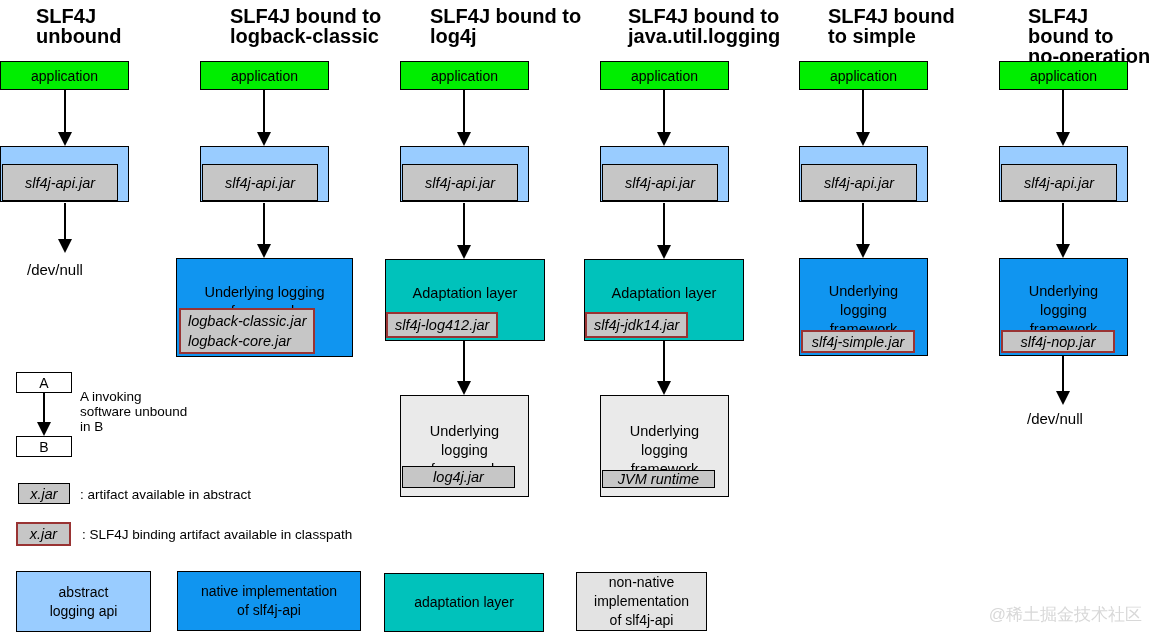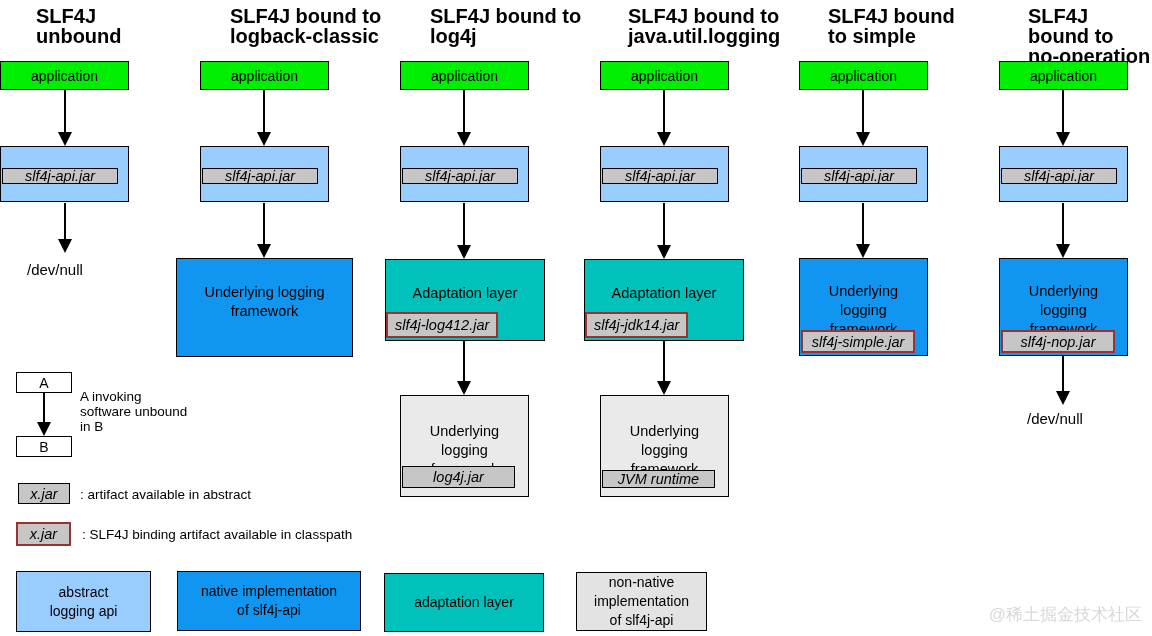--- a/index.html
+++ b/index.html
@@ -19,21 +19,21 @@
   .cbox { display:flex; align-items:center; justify-content:center; }
   .app  { background:var(--green); font-size:14px; }
   .api  { background:var(--light-blue); }
   .api-label { font-size:14.5px; padding-top:6px; }
   .jar {
     position:absolute; background:var(--jar-gray); border:1px solid #000;
     font-style:italic; font-size:14.5px; white-space:pre-line;
     display:flex; align-items:center; justify-content:center;
   }
   .binding { border:2px solid var(--binding-border); }
-  .api-jar { left:1px; bottom:17px; width:116px; height:16px; }
+  .api-jar { left:1px; bottom:0; width:116px; height:37px; }
   .fw    { background:var(--blue); }
   .adapt { background:var(--teal); }
   .under { background:var(--panel-gray); }
   .fw-label { font-size:14.5px; line-height:19px; padding-top:6px; white-space:pre-line; }
   .pt8 { padding-top:8px; }
   .jar-left { justify-content:flex-start; text-align:left; padding:1px 7px; line-height:20px; }
   .devnull { position:absolute; font-weight:normal; font-size:15px; }
   .arrow { position:absolute; width:14px; }
   .arrow::before {
     content:""; position:absolute; left:6px; top:0; bottom:12px; width:2px; background:#000;
@@ -67,20 +67,22 @@
 <div class="box cbox app" style="left:200px;top:61px;width:129px;height:29px">application</div>
 <div class="arrow" style="left:257px;top:90px;height:56px"></div>
 <div class="box api" style="left:200px;top:146px;width:129px;height:56px">
   <div class="api-label">SLF4J API</div>
   <div class="jar api-jar">slf4j-api.jar</div>
 </div>
 <div class="arrow" style="left:257px;top:203px;height:55px"></div>
 <div class="box fw" style="left:176px;top:258px;width:177px;height:99px">
   <div class="fw-label">Underlying logging
 framework</div>
+  <div class="jar binding jar-left" style="left:2px;bottom:2px">logback-classic.jar
+logback-core.jar</div>
 </div>
 
 <div class="title" style="left:402px;top:6px">SLF4J bound to
 log4j</div>
 <div class="box cbox app" style="left:400px;top:61px;width:129px;height:29px">application</div>
 <div class="arrow" style="left:457px;top:90px;height:56px"></div>
 <div class="box api" style="left:400px;top:146px;width:129px;height:56px">
   <div class="api-label">SLF4J API</div>
   <div class="jar api-jar">slf4j-api.jar</div>
 </div>

